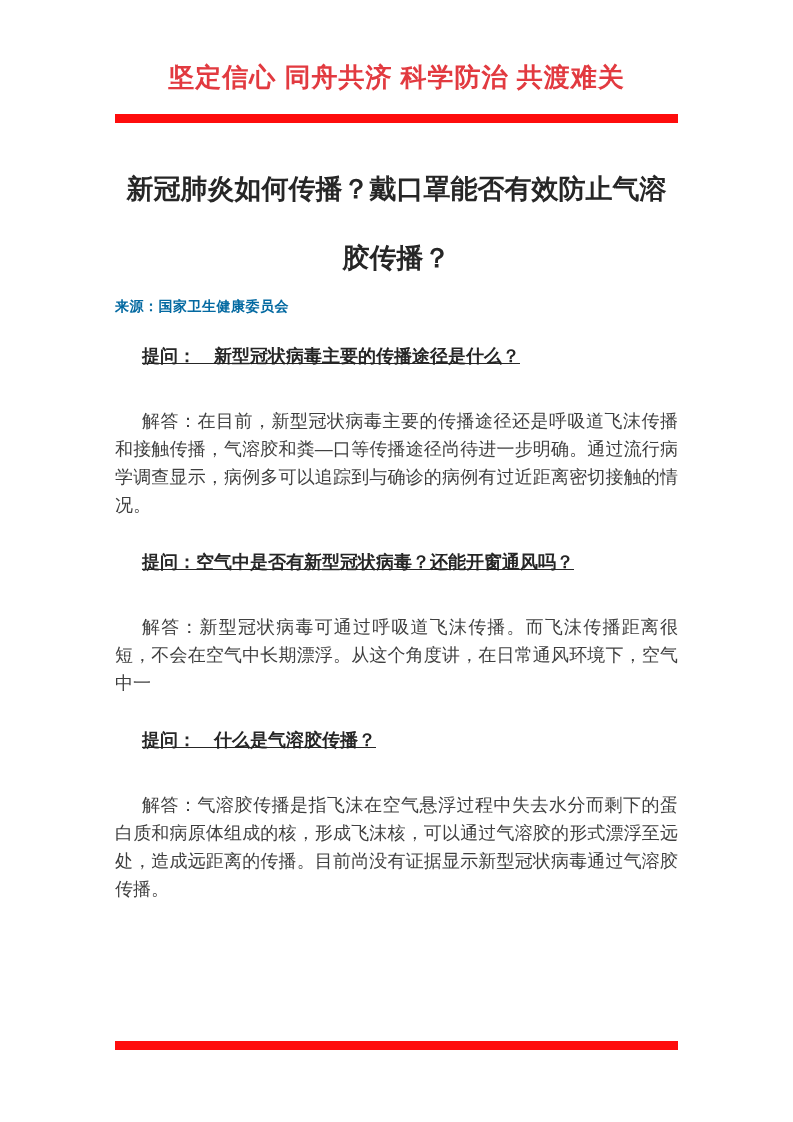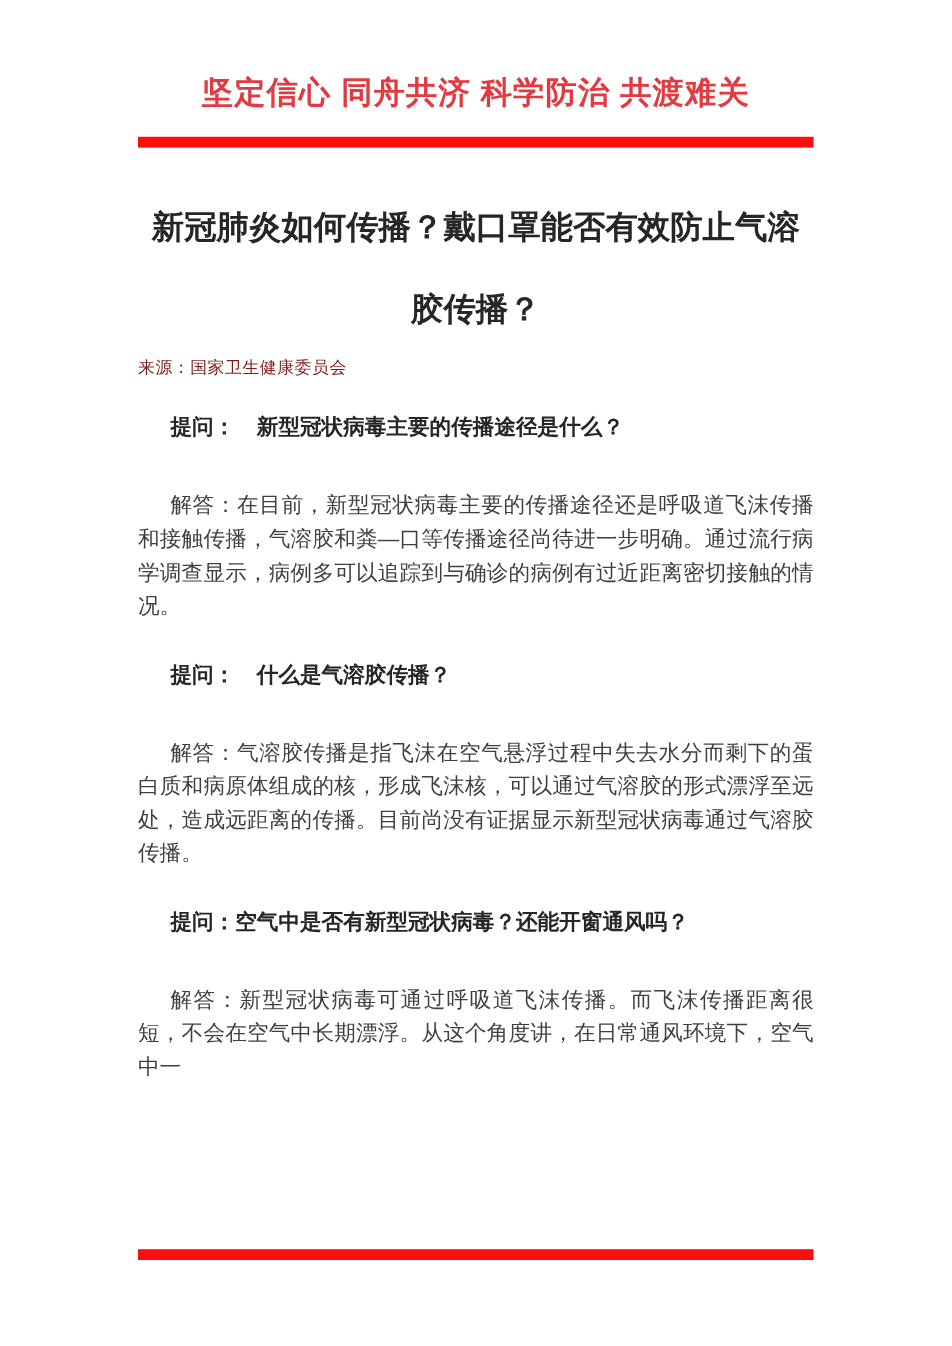--- a/index.html
+++ b/index.html
@@ -50,20 +50,21 @@
     font-size: 14px;
     line-height: 22px;
     letter-spacing: 0.5px;
   }
   .question {
     margin: 22px 0 0 0;
     font-size: 18px;
     font-weight: bold;
     line-height: 42px;
     text-indent: 27px;
+    text-decoration: underline;
   }
   .qa-section:first-of-type .question { margin-top: 18px; }
   .answer {
     margin: 30px 0 0 0;
     font-size: 18px;
     line-height: 28px;
     text-align: justify;
     text-indent: 27px;
   }
 </style>
@@ -74,33 +75,33 @@
 
   <div class="content">
     <div class="slogan" style="color: rgb(226, 58, 64);">坚定信心 同舟共济 科学防治 共渡难关</div>
   </div>
 
   <div class="bar top-bar" style="background: rgb(254, 13, 13);"></div>
 
   <div class="content">
     <h1 class="title" style="color: rgb(38, 38, 38);">新冠肺炎如何传播？戴口罩能否有效防止气溶胶传播？</h1>
 
-    <div class="source" style="color: #7f1d1d;">来源：国家卫生健康委员会</div>
+    <div class="source" style="color: #0369a1; font-weight: bold;">来源：国家卫生健康委员会</div>
 
     <section class="qa-section">
       <p class="question" style="color: rgb(38, 38, 38);">提问：　新型冠状病毒主要的传播途径是什么？</p>
       <p class="answer" style="color: rgb(63, 63, 63);">解答：在目前，新型冠状病毒主要的传播途径还是呼吸道飞沫传播和接触传播，气溶胶和粪—口等传播途径尚待进一步明确。通过流行病学调查显示，病例多可以追踪到与确诊的病例有过近距离密切接触的情况。</p>
     </section>
 
     <section class="qa-section">
-      <p class="question" style="color: rgb(38, 38, 38);">提问：　什么是气溶胶传播？</p>
-      <p class="answer" style="color: rgb(63, 63, 63);">解答：气溶胶传播是指飞沫在空气悬浮过程中失去水分而剩下的蛋白质和病原体组成的核，形成飞沫核，可以通过气溶胶的形式漂浮至远处，造成远距离的传播。目前尚没有证据显示新型冠状病毒通过气溶胶传播。</p>
+      <p class="question" style="color: rgb(38, 38, 38);">提问：空气中是否有新型冠状病毒？还能开窗通风吗？</p>
+      <p class="answer" style="color: rgb(63, 63, 63);">解答：新型冠状病毒可通过呼吸道飞沫传播。而飞沫传播距离很短，不会在空气中长期漂浮。从这个角度讲，在日常通风环境下，空气中一</p>
     </section>
 
     <section class="qa-section">
-      <p class="question" style="color: rgb(38, 38, 38);">提问：空气中是否有新型冠状病毒？还能开窗通风吗？</p>
-      <p class="answer" style="color: rgb(63, 63, 63);">解答：新型冠状病毒可通过呼吸道飞沫传播。而飞沫传播距离很短，不会在空气中长期漂浮。从这个角度讲，在日常通风环境下，空气中一</p>
+      <p class="question" style="color: rgb(38, 38, 38);">提问：　什么是气溶胶传播？</p>
+      <p class="answer" style="color: rgb(63, 63, 63);">解答：气溶胶传播是指飞沫在空气悬浮过程中失去水分而剩下的蛋白质和病原体组成的核，形成飞沫核，可以通过气溶胶的形式漂浮至远处，造成远距离的传播。目前尚没有证据显示新型冠状病毒通过气溶胶传播。</p>
     </section>
   </div>
 
   <div class="bar bottom-bar" style="background: rgb(254, 13, 13);"></div>
 
 </div>
 
 </body></html>

